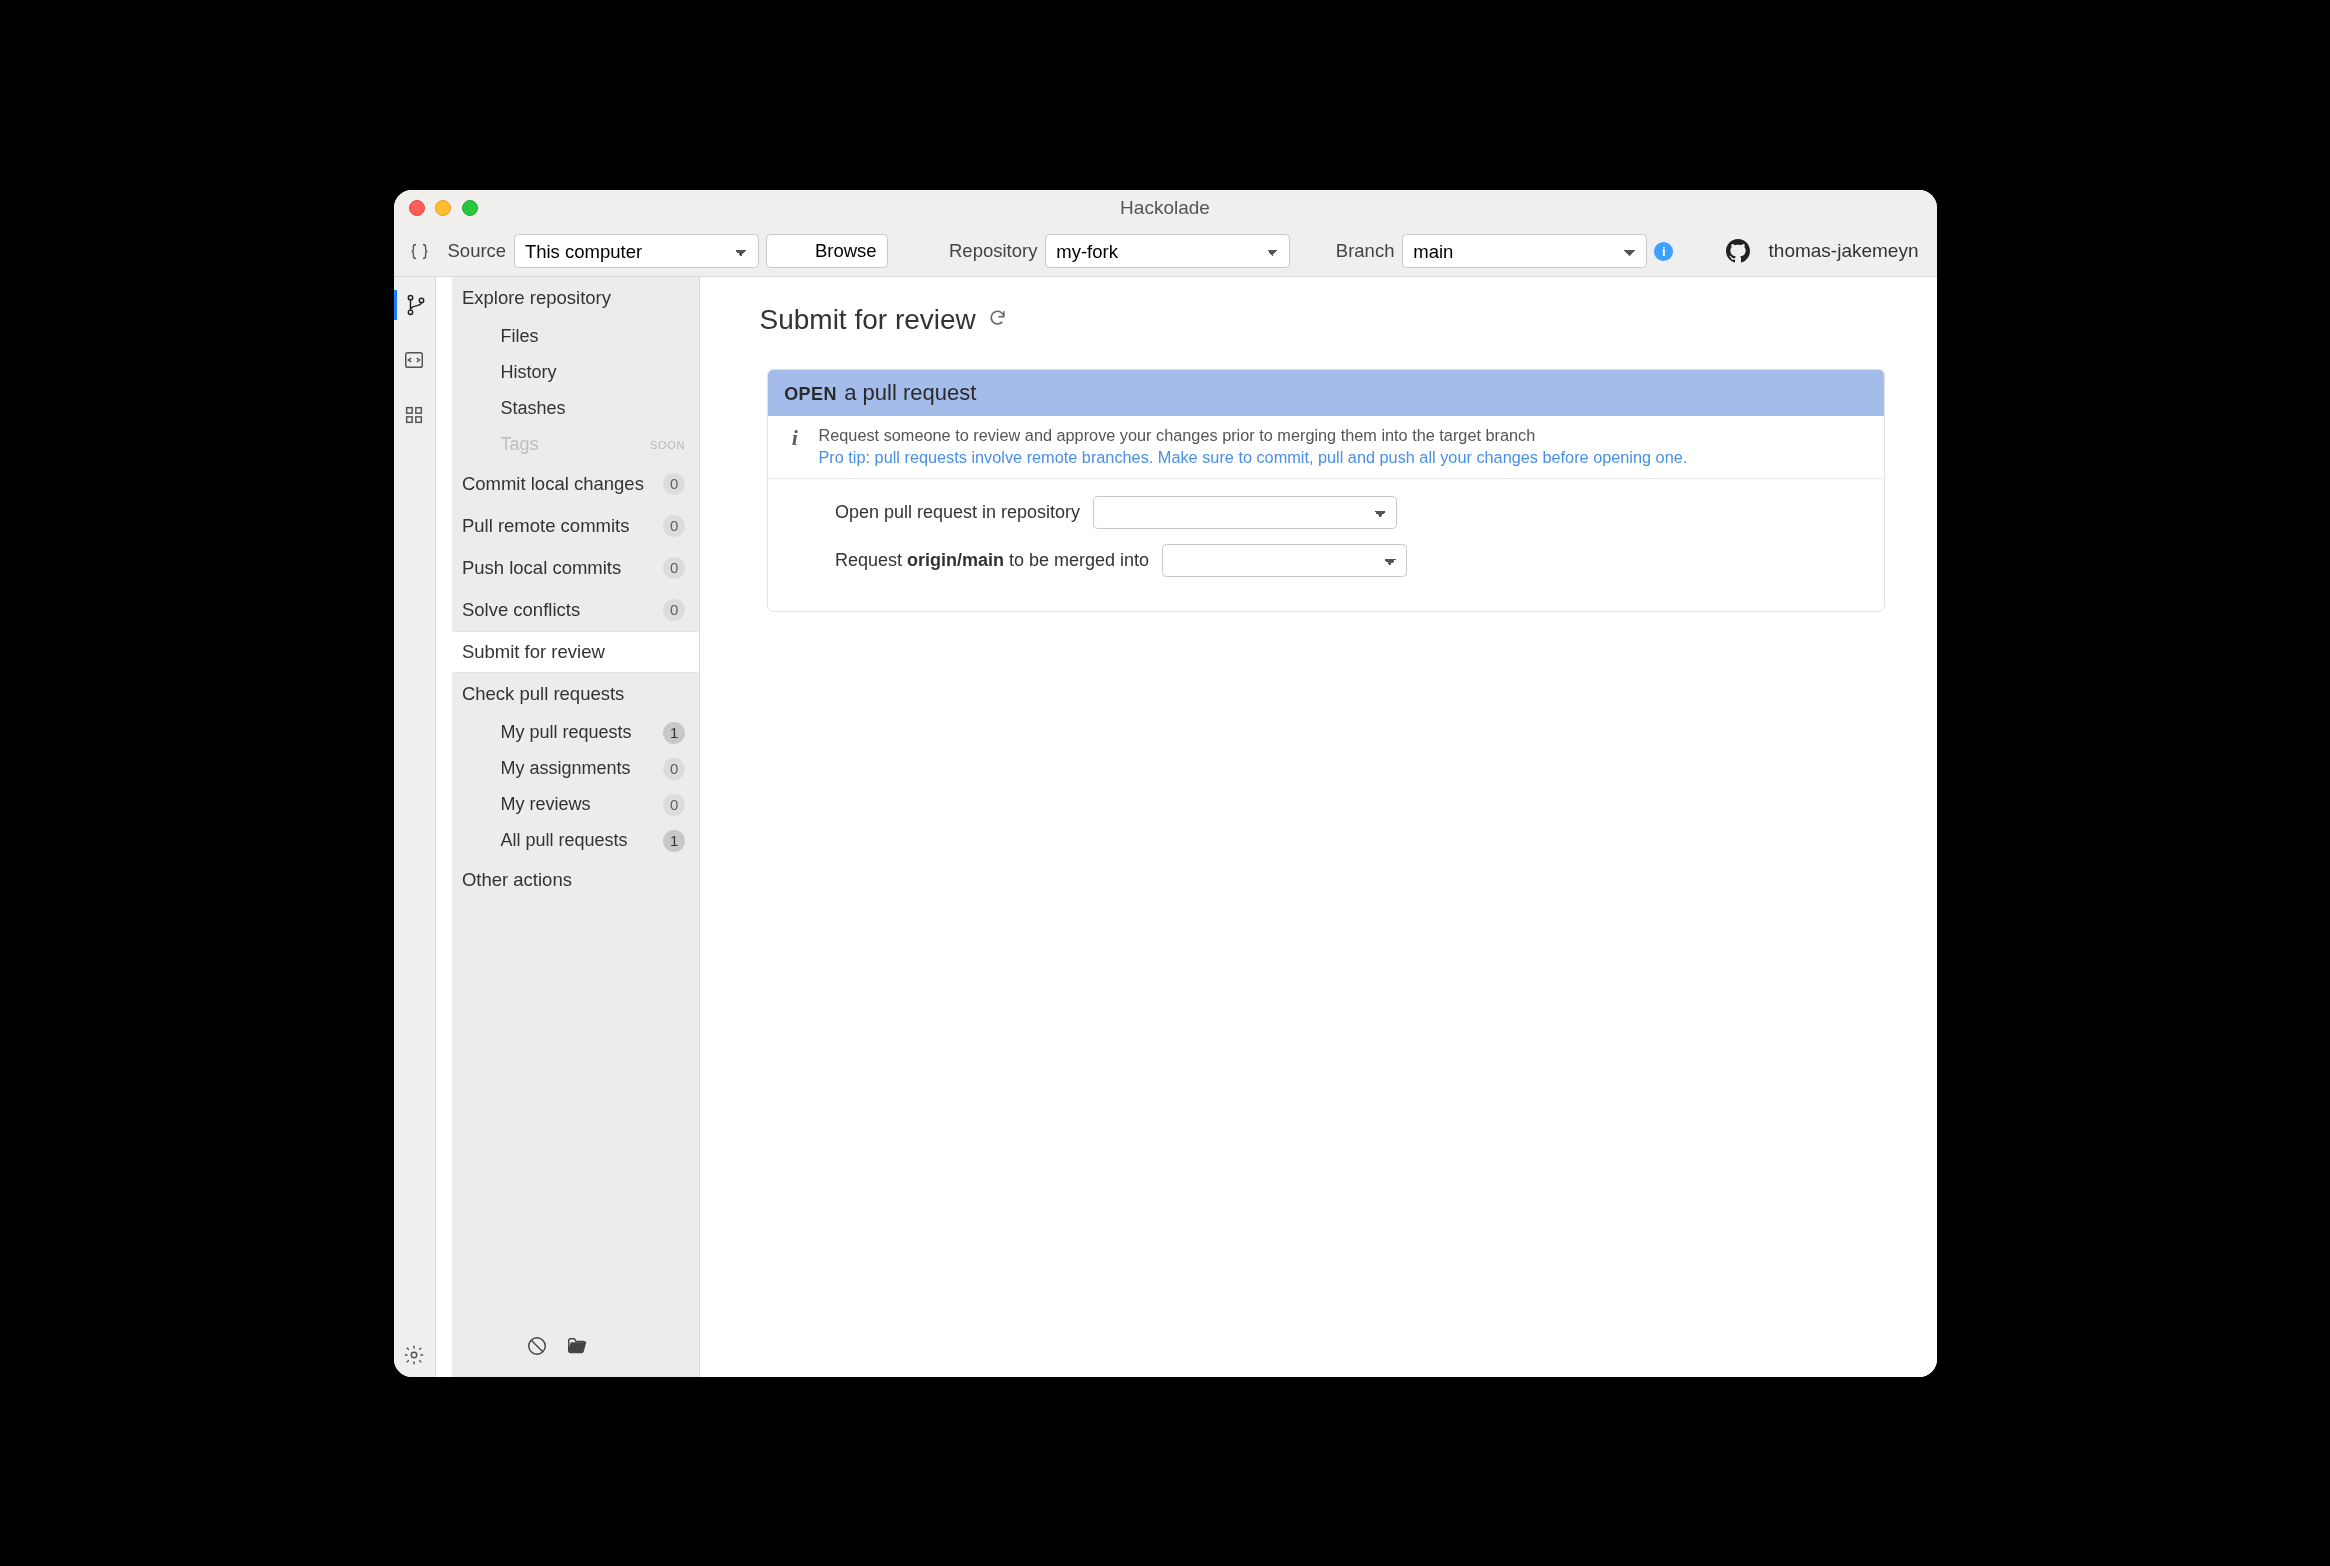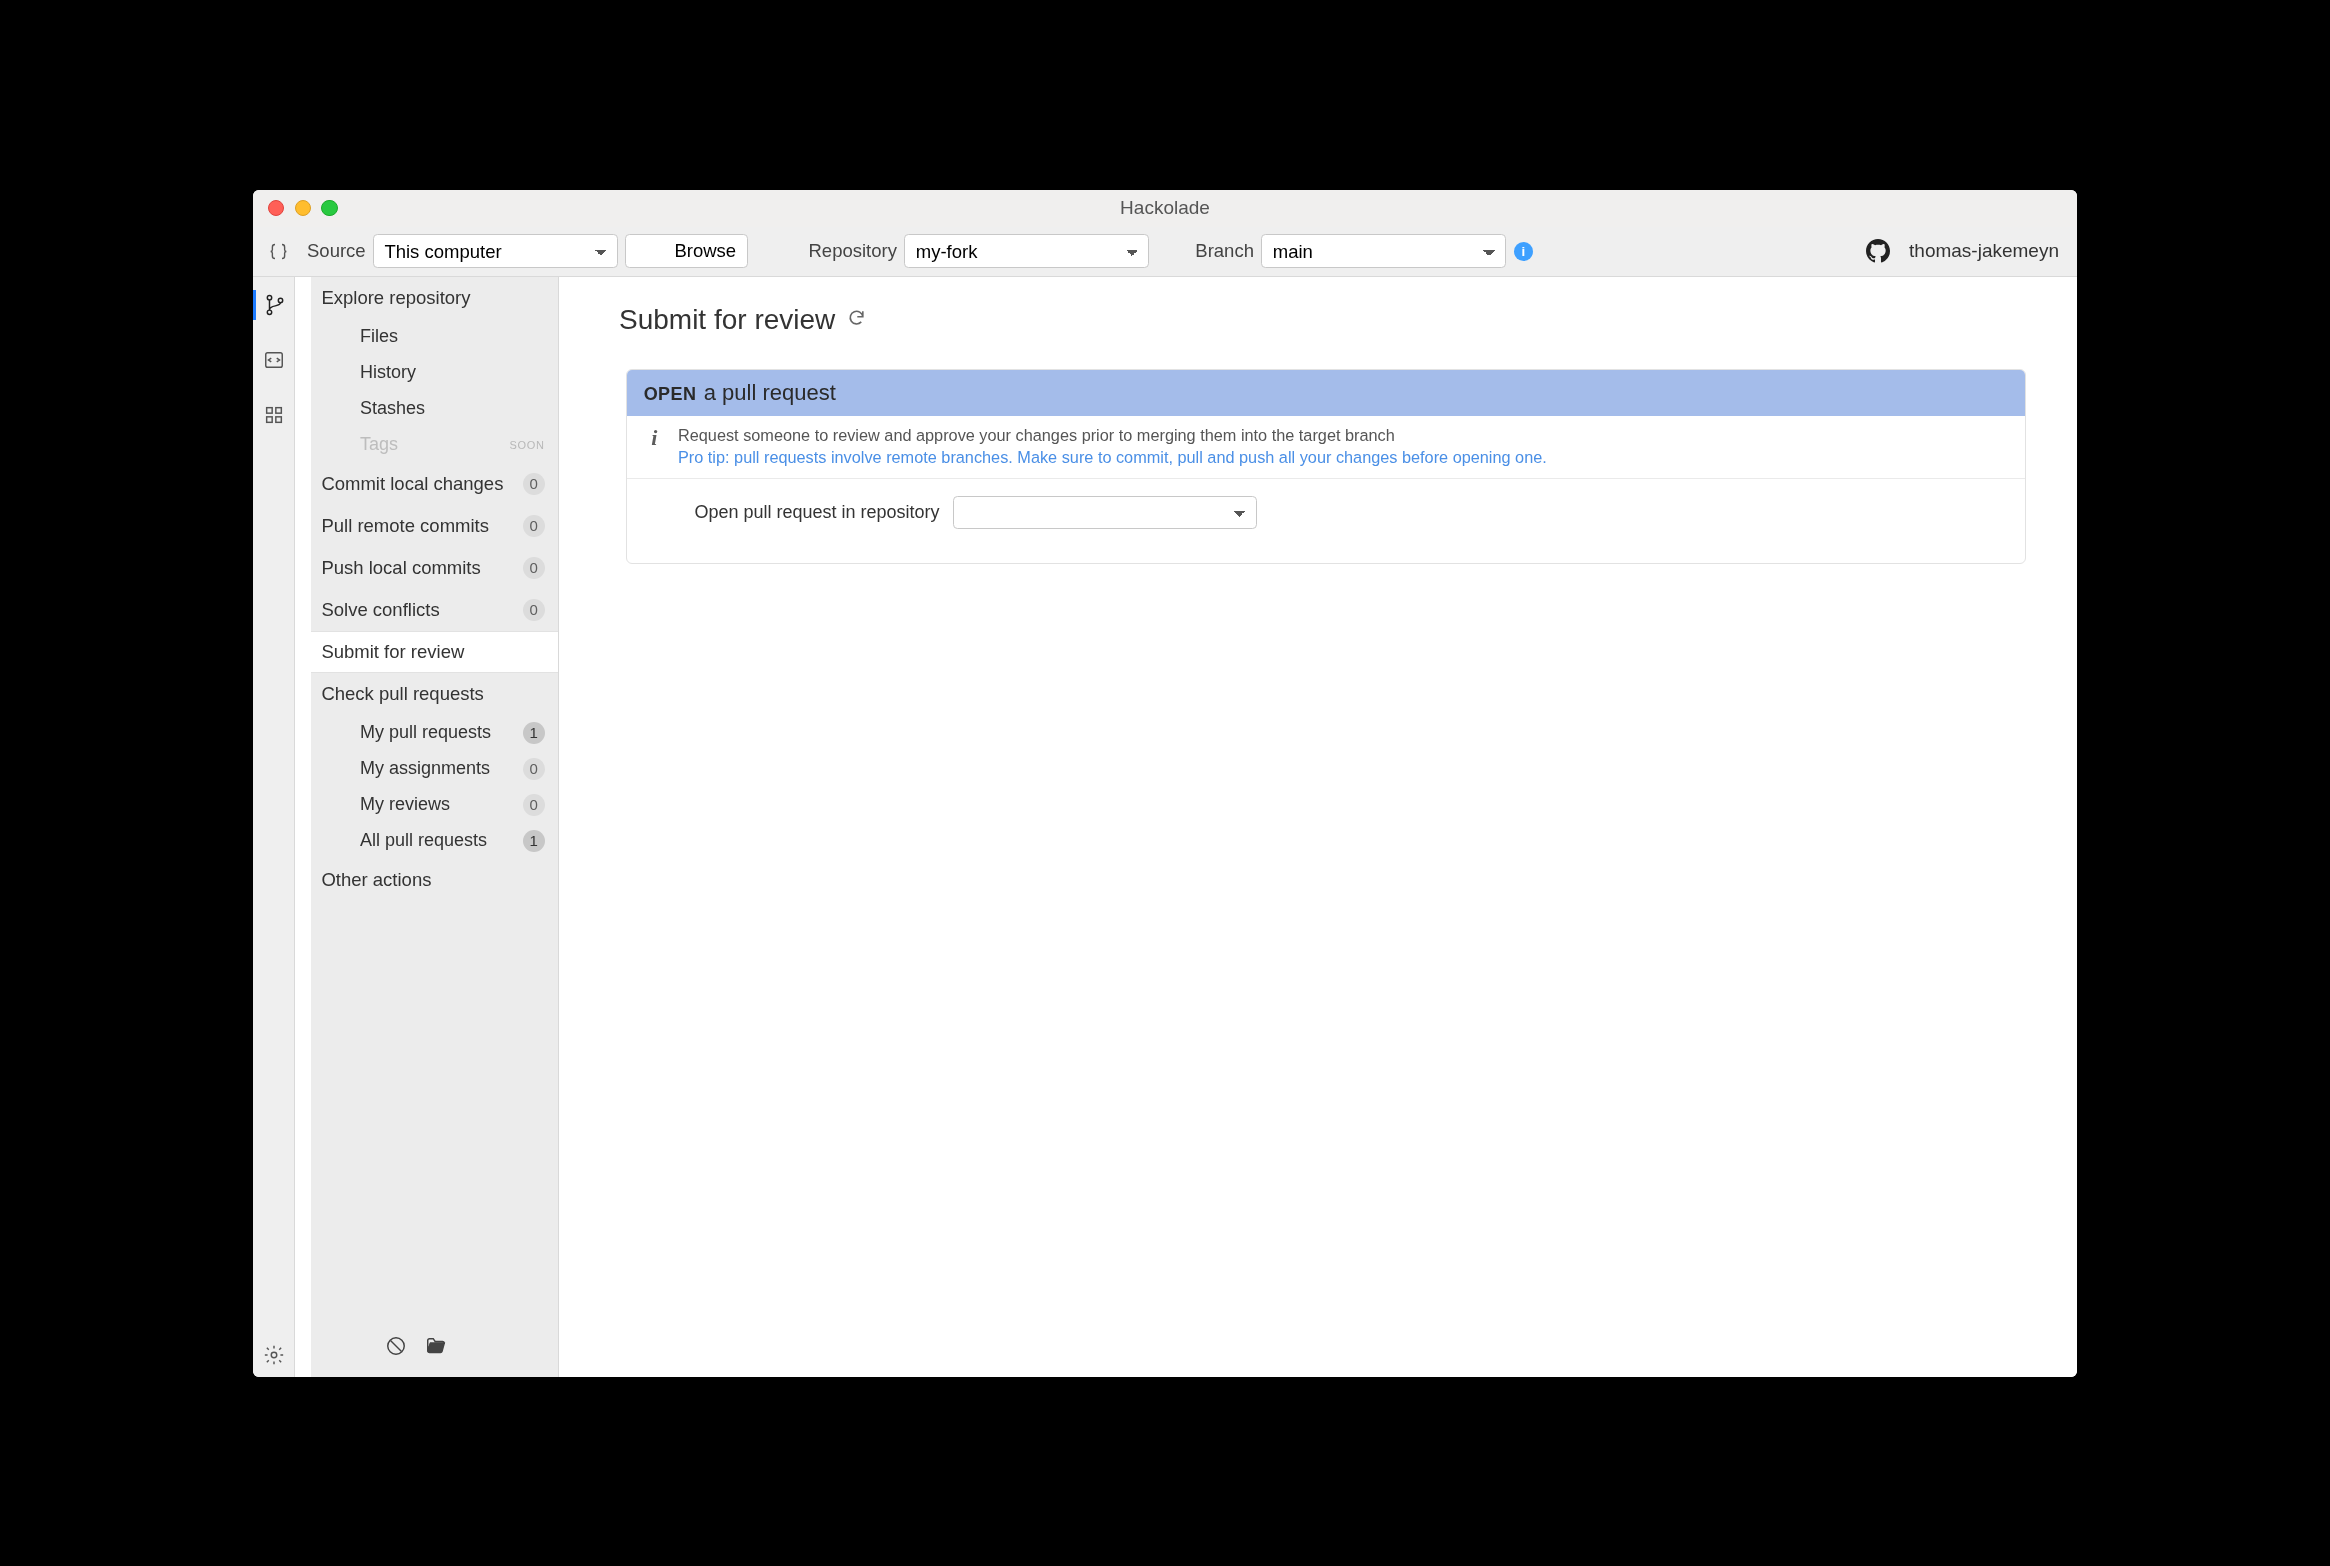--- a/index.html
+++ b/index.html
@@ -31,24 +31,24 @@
   }
   body {
     background: var(--bg-black);
     display: flex;
     justify-content: center;
     align-items: center;
     width: 2330px;
     height: 1566px;
   }
   .window {
-    width: 1824px;
+    width: 1543px;
     height: 1187px;
     background: var(--bg-window);
-    border-radius: 6px;
+    border-radius: 18px;
     overflow: hidden;
     box-shadow: 0 3px 22px rgba(0,0,0,0.4);
     display: flex;
     flex-direction: column;
     font-size: 19px;
   }
 
   
   .titlebar {
     height: 37px;
@@ -493,19 +493,27 @@
             <div class="tip">Pro tip: pull requests involve remote branches. Make sure to commit, pull and push all your changes before opening one.</div>
           </div>
         </div>
         <div class="panel-body">
           <div class="form-row">
             <label>Open pull request in repository</label>
             <select class="mini">
               <option></option>
             </select>
           </div>
+          <div class="form-row">
+            <label>
+              <span>Request </span><strong>origin/main</strong><span> to be merged into</span>
+            </label>
+            <select class="mini narrow">
+              <option></option>
+            </select>
+          </div>
         </div>
       </div>
     </div>
 
   </div>
 </div>
 
 
 </body></html>

